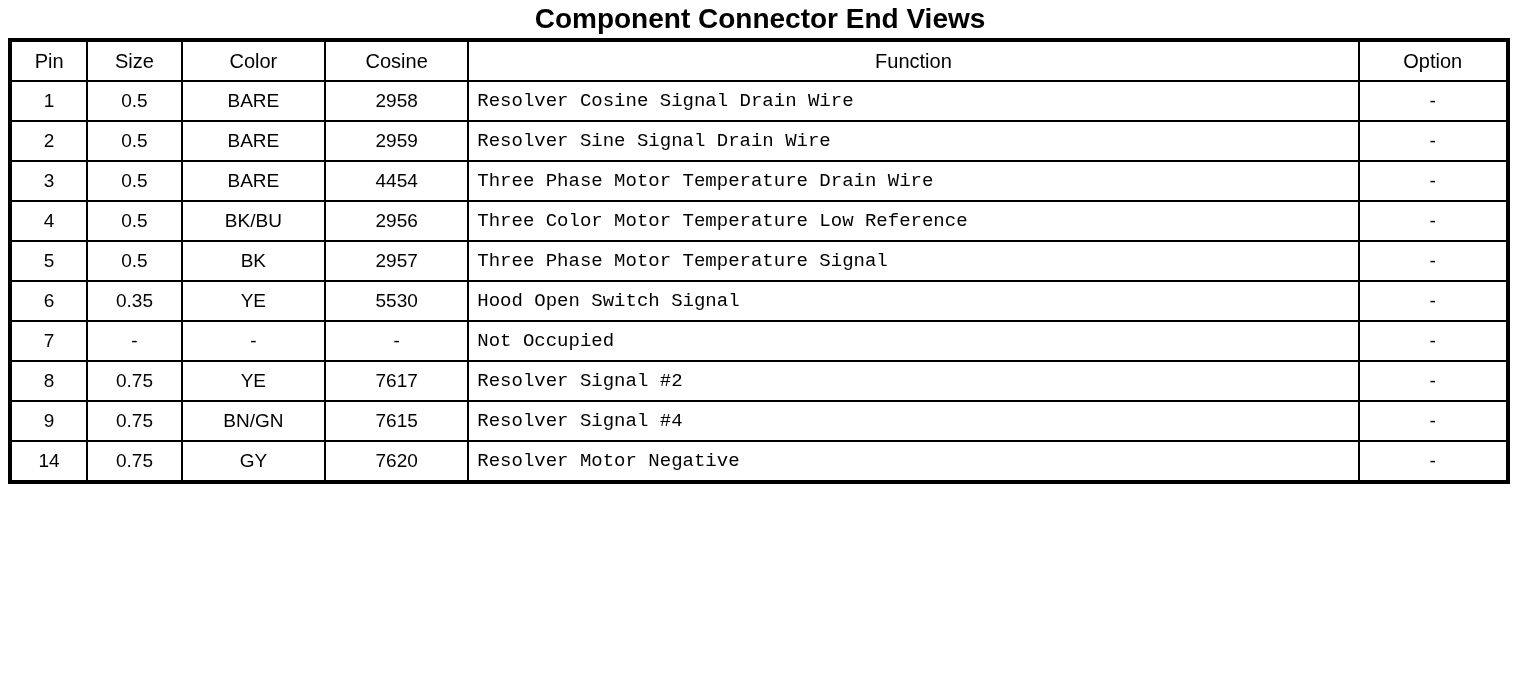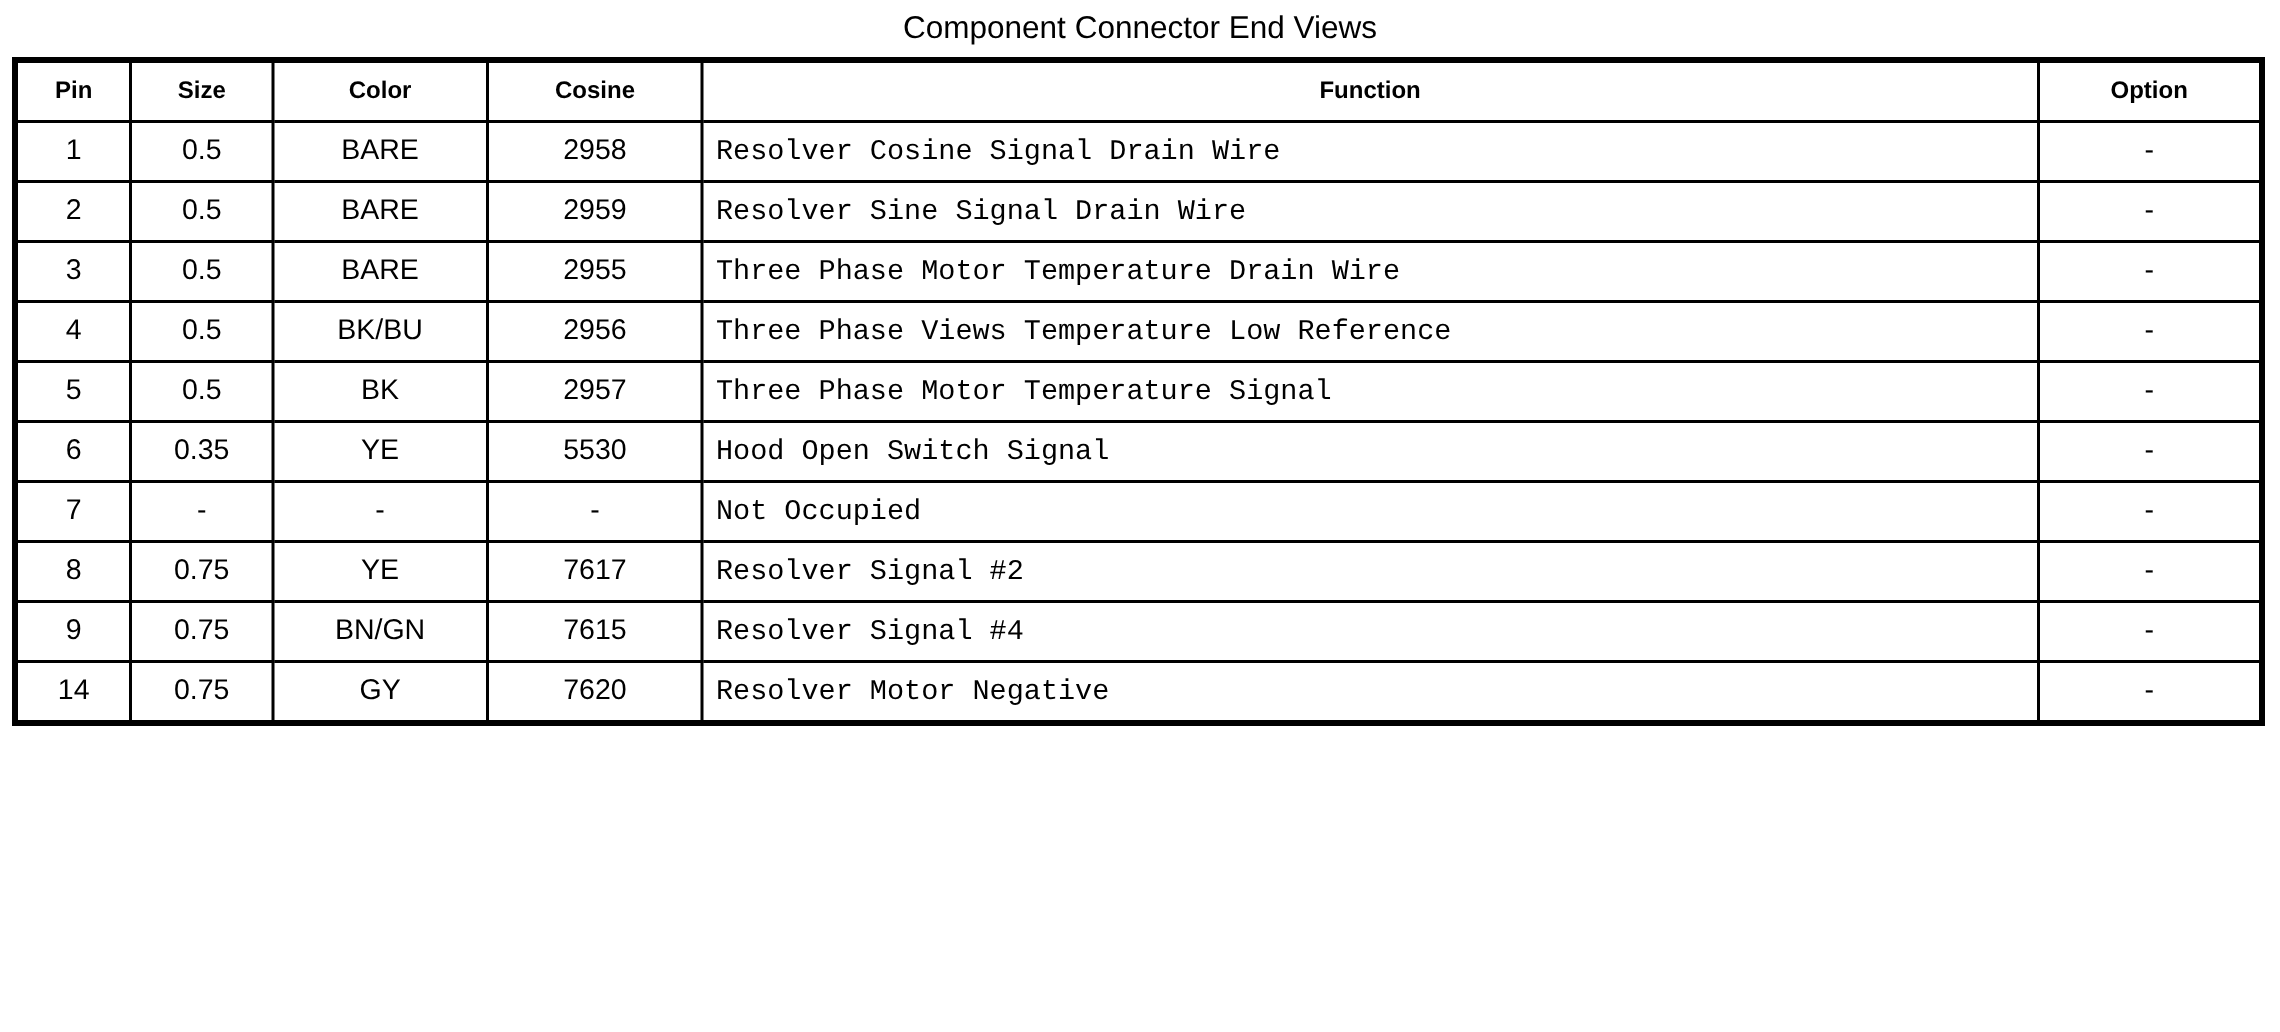--- a/index.html
+++ b/index.html
@@ -10,22 +10,22 @@
   body {
     width: 1520px;
     height: 688px;
     font-family: "Liberation Sans", sans-serif;
     color: #000000;
     box-sizing: border-box;
     overflow: hidden;
   }
   .title {
     text-align: center;
-    font-weight: normal;
-    font-size: 21px;
+    font-weight: bold;
+    font-size: 28px;
     line-height: 38px;
     height: 38px;
   }
   table.pinout {
     border-collapse: collapse;
     table-layout: fixed;
     margin-left: 8px;
     width: 1502px;
     border: 4px solid #000000;
   }
@@ -34,22 +34,22 @@
     border: 2px solid #000000;
     height: 38px;
     font-size: 19px;
     text-align: center;
     padding: 0;
     white-space: nowrap;
     overflow: hidden;
     box-sizing: content-box;
   }
   table.pinout th {
-    font-weight: bold;
-    font-size: 16px;
+    font-weight: normal;
+    font-size: 20px;
   }
   table.pinout th.col-function,
   table.pinout td.col-function {
   }
   table.pinout td.col-function {
     text-align: left;
     padding-left: 8px;
     font-family: Liberation Mono, monospace;
   }
 </style>
@@ -91,30 +91,30 @@
         <td class="col-size">0.5</td>
         <td class="col-color">BARE</td>
         <td class="col-circuit">2959</td>
         <td class="col-function">Resolver Sine Signal Drain Wire</td>
         <td class="col-option">-</td>
       </tr>
       <tr>
         <td class="col-pin">3</td>
         <td class="col-size">0.5</td>
         <td class="col-color">BARE</td>
-        <td class="col-circuit">2955</td>
+        <td class="col-circuit">4454</td>
         <td class="col-function">Three Phase Motor Temperature Drain Wire</td>
         <td class="col-option">-</td>
       </tr>
       <tr>
         <td class="col-pin">4</td>
         <td class="col-size">0.5</td>
         <td class="col-color">BK/BU</td>
         <td class="col-circuit">2956</td>
-        <td class="col-function">Three Phase Views Temperature Low Reference</td>
+        <td class="col-function">Three Color Motor Temperature Low Reference</td>
         <td class="col-option">-</td>
       </tr>
       <tr>
         <td class="col-pin">5</td>
         <td class="col-size">0.5</td>
         <td class="col-color">BK</td>
         <td class="col-circuit">2957</td>
         <td class="col-function">Three Phase Motor Temperature Signal</td>
         <td class="col-option">-</td>
       </tr>

